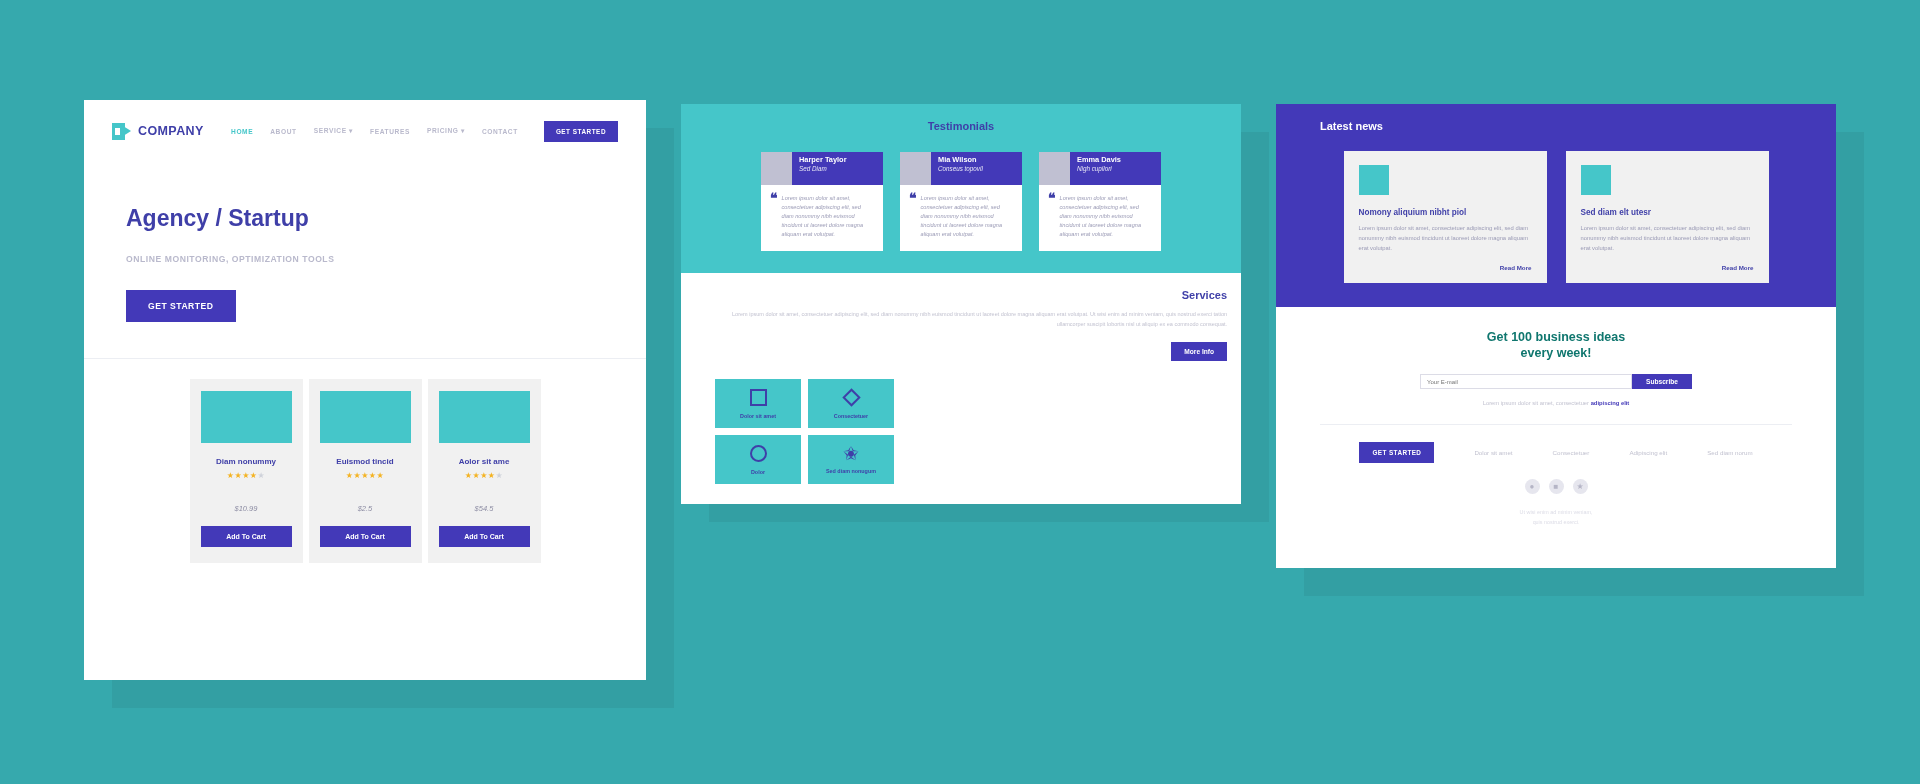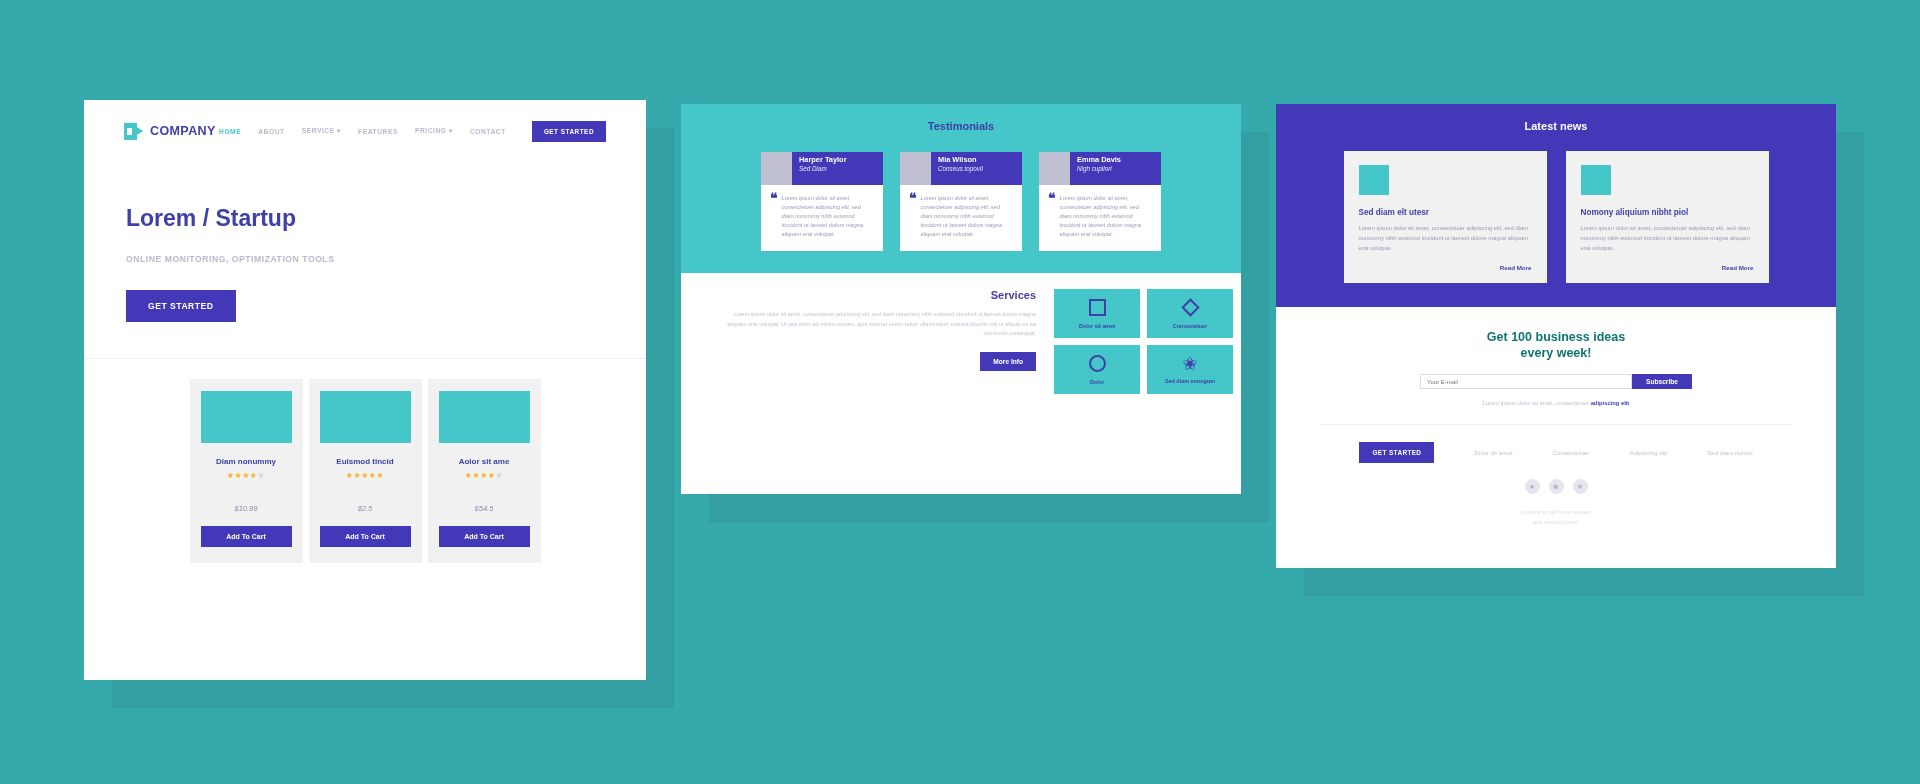--- a/index.html
+++ b/index.html
@@ -10,21 +10,21 @@
     overflow:hidden;
     position:relative;
   }
   .stage{position:absolute;inset:0;}
 
   
   .panel{position:absolute;background:#ffffff;box-shadow:28px 28px 0 rgba(0,0,0,0.055);}
 
   
   #panel-home{left:84px;top:100px;width:562px;height:580px;display:flex;flex-direction:column;}
-  .home-nav{height:62px;display:flex;align-items:center;padding:0 40px;box-sizing:border-box;}
+  .home-nav{height:62px;display:flex;align-items:center;padding:0 28px;box-sizing:border-box;}
   .logo{display:flex;align-items:center;gap:6px;}
   .logo-mark{width:20px;height:17px;position:relative;}
   .logo-mark .sq{position:absolute;left:0;top:0;width:13px;height:17px;background:#45c6c9;}
   .logo-mark .tri{position:absolute;left:8px;top:1px;width:0;height:0;border-top:7.5px solid transparent;border-bottom:7.5px solid transparent;border-left:11px solid #45c6c9;}
   .logo-mark .cut{position:absolute;left:3px;top:5px;width:5px;height:7px;background:#fff;}
   .logo-text{font-size:12.5px;font-weight:bold;letter-spacing:.4px;color:#3f3fa8;}
   .nav-links{margin-left:auto;display:flex;align-items:center;gap:17px;}
   .nav-link{font-size:6.6px;letter-spacing:.6px;color:#b9b9cc;font-weight:bold;white-space:nowrap;}
   .nav-link.active{color:#45c6c9;}
   .nav-cta{background:#4339b8;color:#fff;font-size:6.4px;font-weight:bold;letter-spacing:.5px;
@@ -52,38 +52,38 @@
   .testi-row{display:flex;justify-content:center;gap:17px;}
   .tcard{width:122px;background:#fff;}
   .tcard-head{display:flex;height:33px;}
   .tc-avatar{width:31px;background:#c0c0d2;}
   .tc-id{flex:1;background:#4339b8;color:#fff;padding:4px 0 0 7px;box-sizing:border-box;}
   .tc-name{font-size:7.4px;font-weight:bold;line-height:1.15;}
   .tc-role{font-size:6.3px;font-style:italic;opacity:.88;line-height:1.3;}
   .tcard-body{display:flex;gap:4px;padding:9px 9px 12px;}
   .quote{font-size:14px;line-height:.75;color:#3f3fa8;font-family:"Liberation Serif",serif;font-weight:bold;}
   .tc-text{font-size:5.6px;line-height:1.62;color:#9a9ab5;font-style:italic;}
-  .services-wrap{background:#fff;display:flex;padding:16px 8px 20px 34px;box-sizing:border-box;gap:18px;}
+  .services-wrap{background:#fff;display:flex;padding:16px 14px 20px 34px;box-sizing:border-box;gap:18px;flex-direction:column;}
   .svc-left{flex:1;text-align:right;}
   .svc-title{font-size:11px;font-weight:bold;color:#3f3fa8;margin:0 0 9px;}
   .svc-text{font-size:5.5px;line-height:1.75;color:#c2c2d0;margin:0;}
   .svc-btn{display:inline-block;margin-top:13px;background:#4339b8;color:#fff;font-size:6.6px;font-weight:bold;padding:6px 13px;}
   .svc-grid{display:grid;grid-template-columns:86px 86px;gap:7px;}
   .tile{background:#45c6c9;height:49px;display:flex;flex-direction:column;align-items:center;justify-content:center;gap:7px;}
   .tile-label{font-size:5.4px;color:#3f3fa8;font-weight:bold;}
   .ic{width:17px;height:17px;}
   .ic-square{border:2.2px solid #3f3fa8;box-sizing:border-box;}
   .ic-diamond{border:2.2px solid #3f3fa8;box-sizing:border-box;transform:rotate(45deg);width:13px;height:13px;margin:2px;}
   .ic-circle{border:2.2px solid #3f3fa8;border-radius:50%;box-sizing:border-box;}
   .ic-star{font-size:19px;line-height:15px;color:#3f3fa8;}
 
   
   #panel-news{left:1276px;top:104px;width:560px;height:464px;}
   .news-wrap{background:#4339b8;padding:16px 0 24px;}
-  .news-title{text-align:center;font-size:11px;font-weight:bold;color:#fff;margin:0 0 19px;}
+  .news-title{text-align:left;font-size:11px;font-weight:bold;color:#fff;margin:0 0 19px;padding-left:44px;}
   .news-row{display:flex;justify-content:center;gap:19px;}
   .ncard{width:203px;background:#f1f1f1;padding:14px 15px 12px;box-sizing:border-box;}
   .nthumb{width:30px;height:30px;background:#45c6c9;}
   .ntitle{font-size:8.2px;font-weight:bold;color:#3f3fa8;margin-top:13px;}
   .ntext{font-size:5.8px;line-height:1.75;color:#9a9ab5;margin-top:6px;}
   .nmore{text-align:right;font-size:6.2px;font-weight:bold;color:#3f3fa8;margin-top:11px;}
   .sub-wrap{background:#fff;padding:22px 0 0;text-align:center;}
   .sub-title{font-size:12.5px;font-weight:bold;color:#0f766e;line-height:1.28;margin:0;}
   .sub-form{display:flex;justify-content:center;margin-top:13px;}
   .sub-input{width:212px;height:15px;border:1px solid #dcdce6;font-size:6px;color:#b5b5c6;
@@ -122,21 +122,21 @@
         <span class="nav-link"><span>SERVICE</span> ▾</span>
         <span class="nav-link">FEATURES</span>
         <span class="nav-link"><span>PRICING</span> ▾</span>
         <span class="nav-link">CONTACT</span>
         <span class="nav-cta">GET STARTED</span>
       </div>
     </div>
 
     <div class="home-hero">
       <h1 class="hero-h1">
-        <span>Lorem / Startup</span><br>
+        <span>Agency / Startup</span><br>
       </h1>
       <div class="hero-sub">ONLINE MONITORING, OPTIMIZATION TOOLS</div>
       <div class="hero-btn">GET STARTED</div>
     </div>
 
     <div class="home-divider"></div>
 
     <div class="products">
       <div class="pcard">
         <div class="pthumb"></div>
@@ -234,27 +234,27 @@
       </div>
     </div>
   </div>
 
   <div class="panel" id="panel-news">
     <div class="news-wrap">
       <div class="news-title">Latest news</div>
       <div class="news-row">
         <div class="ncard">
           <div class="nthumb"></div>
-          <div class="ntitle">Sed diam elt utesr</div>
+          <div class="ntitle">Nomony aliquium nibht piol</div>
           <div class="ntext">Lorem ipsum dolor sit amet, consectetuer adipiscing elit, sed diam nonummy nibh euismod tincidunt ut laoreet dolore magna aliquam erat volutpat.</div>
           <div class="nmore">Read More</div>
         </div>
         <div class="ncard">
           <div class="nthumb"></div>
-          <div class="ntitle">Nomony aliquium nibht piol</div>
+          <div class="ntitle">Sed diam elt utesr</div>
           <div class="ntext">Lorem ipsum dolor sit amet, consectetuer adipiscing elit, sed diam nonummy nibh euismod tincidunt ut laoreet dolore magna aliquam erat volutpat.</div>
           <div class="nmore">Read More</div>
         </div>
       </div>
     </div>
 
     <div class="sub-wrap">
       <div class="sub-title">
         <span>Get 100 business ideas</span><br>
         <span>every week!</span>

